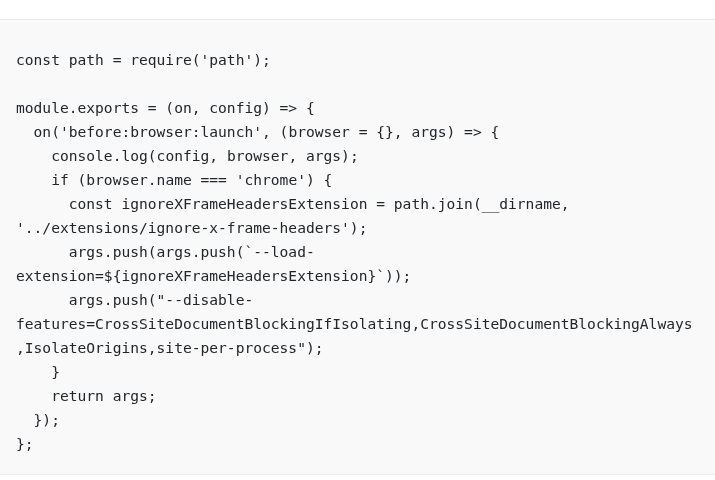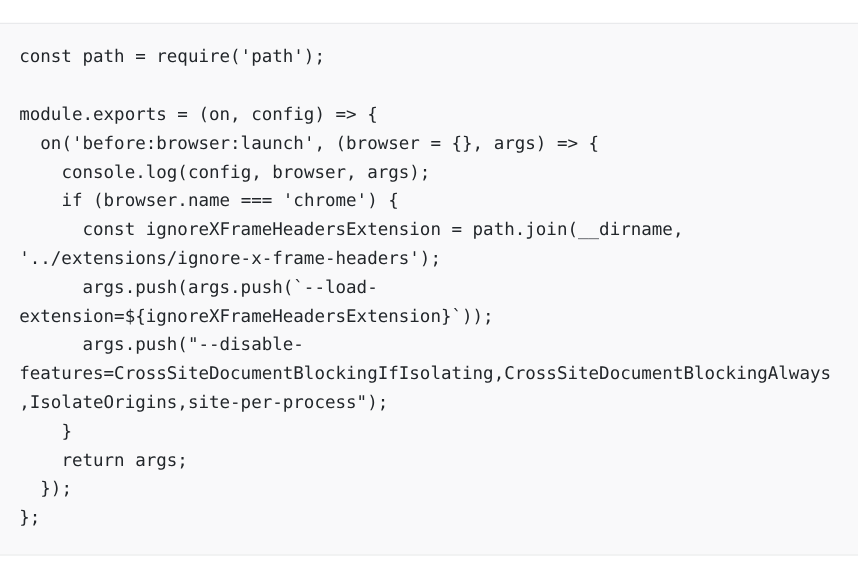--- a/index.html
+++ b/index.html
@@ -23,21 +23,21 @@
 
   .code-block {
     position: absolute;
     left: 0;
     top: 19px;
     width: 715px;
     box-sizing: border-box;
     background: #f9f9fa;
     border-top: 1px solid #e9eaec;
     border-bottom: 1px solid #eceded;
-    padding: 16px 16px 18px 16px;
+    padding: 28px 16px 18px 16px;
   }
 
   .code-pre {
     margin: 0;
     padding: 0;
     font-family: "DejaVu Sans Mono", "Liberation Mono", monospace;
     font-size: 14.6px;
     line-height: 24px;
     color: #22262a;
     white-space: pre-wrap;

